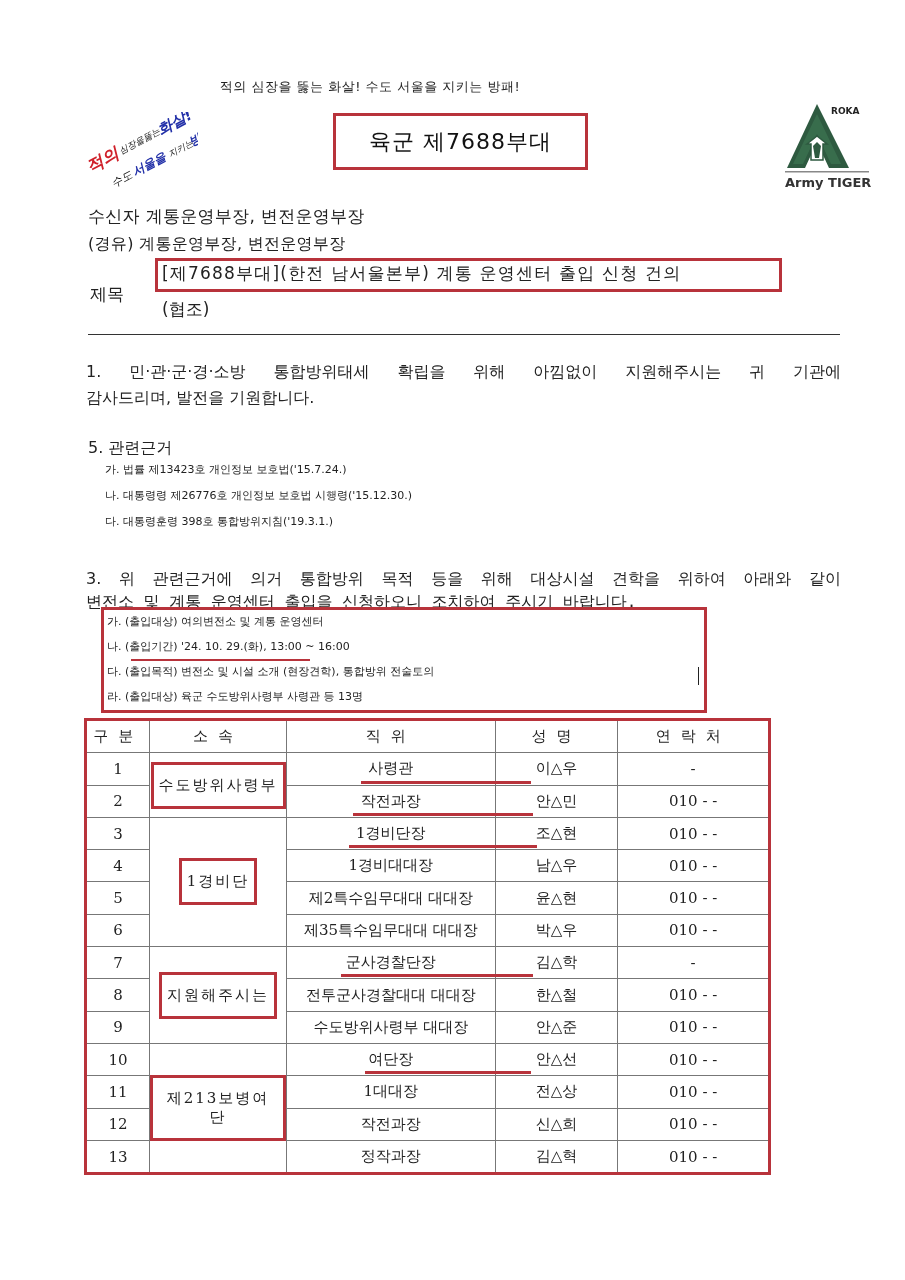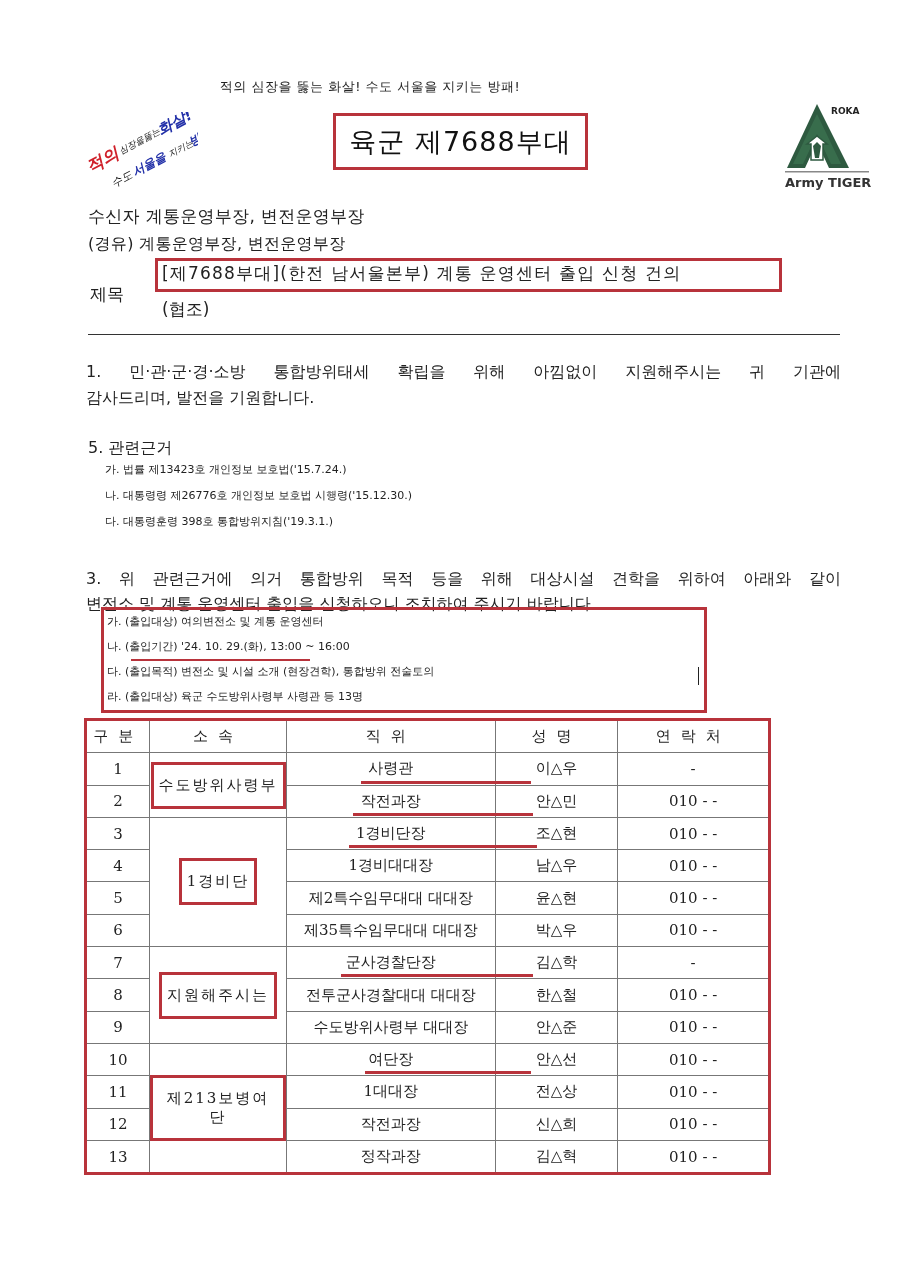--- a/index.html
+++ b/index.html
@@ -12,21 +12,21 @@
   .slogan-top {
     left: 0; width: 740px; top: 78px; text-align: center;
     font-size: 13px; letter-spacing: 0.5px; color: #222;
   }
   .brand-logo-left { left: 78px; top: 112px; width: 120px; height: 80px; }
   .brand-logo-right { left: 746px; top: 100px; width: 95px; height: 92px; margin-left: 33px; }
   .unit-title-box {
     left: 333px; top: 113px; width: 255px; height: 57px;
     border: 3px solid #b8333b; box-sizing: border-box;
     display: flex; align-items: center; justify-content: center;
-    font-size: 27px; letter-spacing: 1px; color: #111;
+    font-size: 22px; letter-spacing: 1px; color: #111;
   }
   .hdr-line { left: 88px; font-size: 17px; color: #222; letter-spacing: 0.3px; white-space: nowrap; }
   .subject-label { left: 90px; top: 283px; font-size: 17px; color: #222; }
   .subject-box {
     left: 155px; top: 258px; width: 627px; height: 34px;
     border: 3px solid #b8333b; box-sizing: border-box;
   }
   .subject-text { left: 162px; top: 262px; font-size: 17px; letter-spacing: 1.2px; white-space: nowrap; color: #222; }
   .subject-text2 { left: 162px; top: 298px; font-size: 17px; color: #222; }
   .divider { left: 88px; top: 334px; width: 752px; height: 1px; background: #333; }
@@ -115,21 +115,21 @@
 
 <div class="abs para just" style="top:357px;">1. 민·관·군·경·소방 통합방위태세 확립을 위해 아낌없이 지원해주시는 귀 기관에</div>
 <div class="abs para" style="top:383px;">감사드리며, 발전을 기원합니다.</div>
 
 <div class="abs para" style="top:433px; left:88px;">5. 관련근거</div>
 <div class="abs item" style="top:462px; left:105px;">가. 법률 제13423호 개인정보 보호법('15.7.24.)</div>
 <div class="abs item" style="top:488px; left:105px;">나. 대통령령 제26776호 개인정보 보호법 시행령('15.12.30.)</div>
 <div class="abs item" style="top:514px; left:105px;">다. 대통령훈령 398호 통합방위지침('19.3.1.)</div>
 
 <div class="abs para just" style="top:564px;">3. 위 관련근거에 의거 통합방위 목적 등을 위해 대상시설 견학을 위하여 아래와 같이</div>
-<div class="abs para" style="top:589px;">변전소 및 계통 운영센터 출입을 신청하오니 조치하여 주시기 바랍니다.</div>
+<div class="abs para" style="top:589px;font-family:Liberation Mono, monospace;">변전소 및 계통 운영센터 출입을 신청하오니 조치하여 주시기 바랍니다.</div>
 
 <div class="abs items-box"></div>
 <div class="abs item" style="top:614px; left:107px;">가. (출입대상) 여의변전소 및 계통 운영센터</div>
 <div class="abs item" style="top:639px; left:107px;">나. (출입기간) '24. 10. 29.(화), 13:00 ~ 16:00</div>
 <div class="abs underline-red" style="top:659px; left:131px; width:179px; height:2px;"></div>
 <div class="abs item" style="top:664px; left:107px;">다. (출입목적) 변전소 및 시설 소개 (현장견학), 통합방위 전술토의</div>
 <div class="abs cursor" style="top:667px; left:698px;"></div>
 <div class="abs item" style="top:689px; left:107px;">라. (출입대상) 육군 수도방위사령부 사령관 등 13명</div>
 
 <table class="roster">

